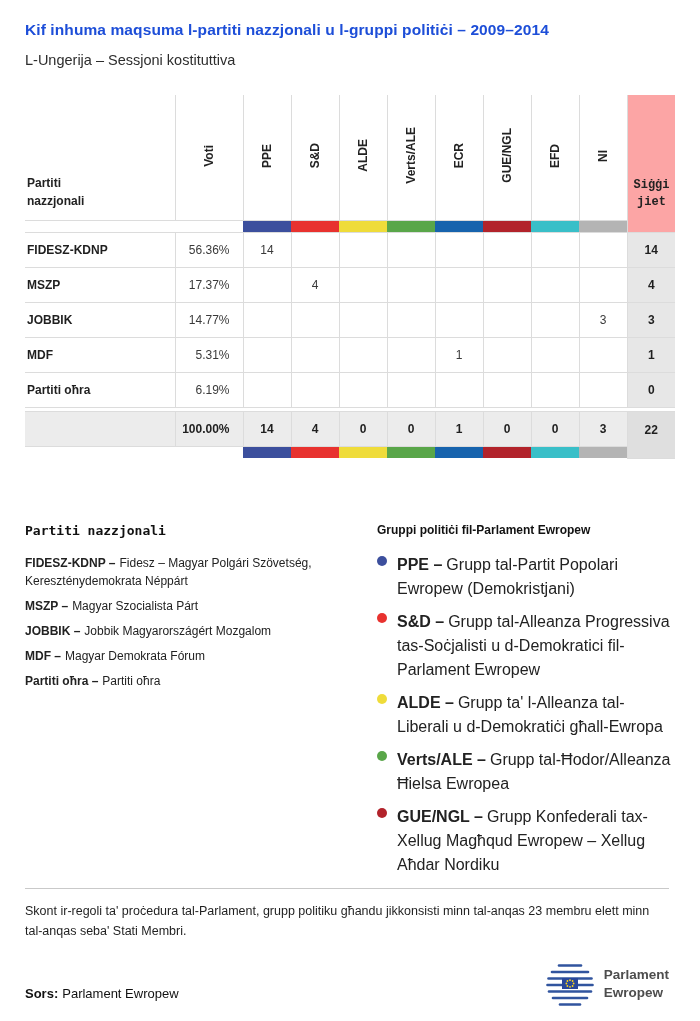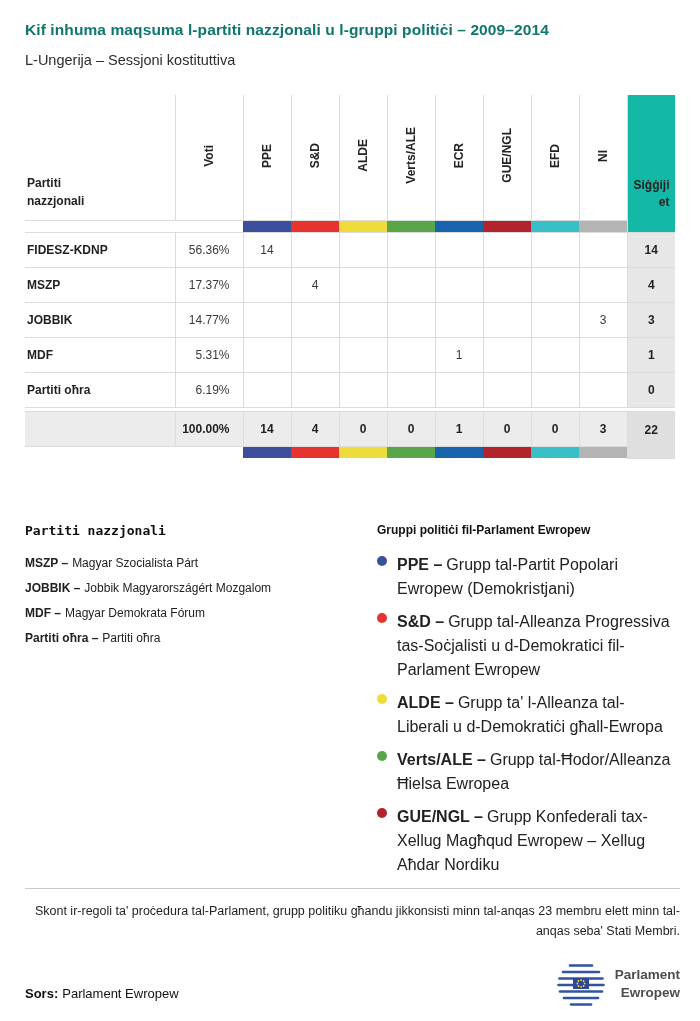--- a/index.html
+++ b/index.html
@@ -3,36 +3,36 @@
 <meta charset="utf-8">
 <style>
   * { margin: 0; padding: 0; box-sizing: border-box; }
   html, body { background: #ffffff; }
   .page {
     width: 700px; height: 1021px; position: relative; overflow: hidden;
     background: #ffffff; color: #1a1a1a;
     font-family: "Liberation Sans", sans-serif;
   }
   .content { padding: 21px 25px 0 25px; }
-  .title { font-size: 15.5px; font-weight: 700; color: #0f766e; letter-spacing: 0.1px; }
+  .title { font-size: 15.5px; font-weight: 700; color: #1d4ed8; letter-spacing: 0.1px; }
   .subtitle { margin-top: 13px; font-size: 14.5px; font-weight: 400; color: #2d2d2d; }
 
   
   table.results { border-collapse: collapse; table-layout: fixed; width: 650px; margin-top: 27px; }
   .results th, .results td { border: 1px solid #dcdcdc; font-size: 12px; color: #3a3a3a; padding: 0; }
   .results tr > *:first-child { border-left: 0; }
   .results tr > *:last-child { border-right: 0; }
   .results thead tr:first-child > * { border-top: 0; }
 
   .head-row { height: 125px; }
   .party-h { vertical-align: bottom; text-align: left; }
   .party-h span { display: block; width: 60px; padding: 0 0 10px 2px; font-weight: 700; font-size: 12px; line-height: 1.5; color: #222; overflow-wrap: break-word; word-break: break-word; }
   .rot-h { vertical-align: middle; text-align: center; }
   .rot { display: inline-block; writing-mode: vertical-rl; transform: rotate(180deg); font-weight: 700; font-size: 12px; line-height: 1; white-space: nowrap; color: #222; }
-  .seats-h { background: #14b8a6; vertical-align: bottom; text-align: right; }
+  .seats-h { background: #fca5a5; vertical-align: bottom; text-align: center; font-family: Liberation Mono, monospace; }
   .seats-h span { display: block; width: 42px; padding: 0 0 20px 6px; font-weight: 700; font-size: 12px; line-height: 1.45; color: #222; overflow-wrap: break-word; word-break: break-word; }
 
   .bar-row { height: 12px; }
   .bar-row td { height: 12px; }
   td.bar { border: 0; }
   td.nob { border: 0; background: #fff; }
 
   .data-row { height: 35px; }
   td.party { font-weight: 700; color: #1f1f1f; padding-left: 2px; }
   td.votes { text-align: right; padding-right: 13px; }
@@ -51,21 +51,21 @@
   .legend-right { flex: 1; }
   .mono-h { font-family: "DejaVu Sans Mono", monospace; font-size: 13px; font-weight: 700; color: #111; margin-bottom: 16px; }
   .pl-item { font-size: 12px; line-height: 1.5; color: #222; margin-bottom: 7px; }
   .abbr { font-weight: 700; margin-right: 4px; }
   .groups-h { font-size: 12px; font-weight: 700; color: #111; margin-bottom: 16px; }
   .gl-item { display: flex; align-items: flex-start; margin-bottom: 9px; }
   .dot { width: 10px; height: 10px; border-radius: 50%; flex: 0 0 10px; margin: 3px 10px 0 0; }
   .gl-item p { font-size: 16px; line-height: 1.5; color: #222; }
 
   
-  .bottom { position: absolute; left: 25px; right: 20px; bottom: 0; background: #fff; text-align: right; }
+  .bottom { position: absolute; left: 25px; right: 31px; bottom: 0; background: #fff; }
   .note { border-top: 1px solid #c9c9c9; padding-top: 13px; font-size: 12.5px; line-height: 1.55; color: #1f1f1f; }
   .footer-row { display: flex; justify-content: space-between; align-items: flex-end; padding: 18px 0 12px 0; }
   .source { font-size: 13px; color: #111; margin-bottom: 8px; }
   .logo { display: flex; align-items: center; gap: 9px; }
   .logo-text { display: flex; flex-direction: column; font-size: 13.5px; font-weight: 700; color: #4d4d4d; line-height: 1.3; }
 </style>
 </head>
 <body>
 
 <div class="page">
@@ -204,20 +204,21 @@
           <td class="bar" style="background-color: rgb(178, 35, 43);"></td>
           <td class="bar" style="background-color: rgb(57, 191, 200);"></td>
           <td class="bar" style="background-color: rgb(180, 180, 180);"></td>
         </tr>
       </tbody>
     </table>
 
     <div class="legends">
       <div class="legend-left">
         <h3 class="mono-h">Partiti nazzjonali</h3>
+        <p class="pl-item"><span class="abbr">FIDESZ-KDNP –</span><span>Fidesz – Magyar Polgári Szövetség, Kereszténydemokrata Néppárt</span></p>
         <p class="pl-item"><span class="abbr">MSZP –</span><span>Magyar Szocialista Párt</span></p>
         <p class="pl-item"><span class="abbr">JOBBIK –</span><span>Jobbik Magyarországért Mozgalom</span></p>
         <p class="pl-item"><span class="abbr">MDF –</span><span>Magyar Demokrata Fórum</span></p>
         <p class="pl-item"><span class="abbr">Partiti oħra –</span><span>Partiti oħra</span></p>
       </div>
       <div class="legend-right">
         <h3 class="groups-h">Gruppi politiċi fil-Parlament Ewropew</h3>
         <div class="gl-item">
             <span class="dot" style="background-color: rgb(60, 79, 157);"></span>
             <p><span class="abbr">PPE –</span><span>Grupp tal-Partit Popolari Ewropew (Demokristjani)</span></p>

